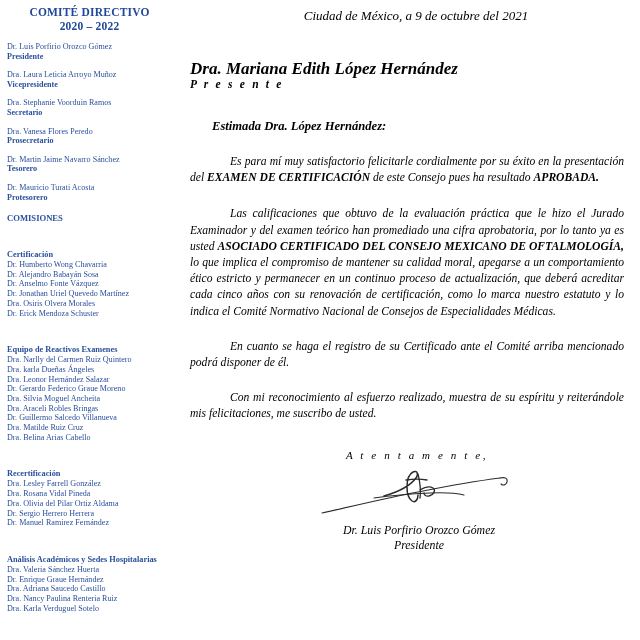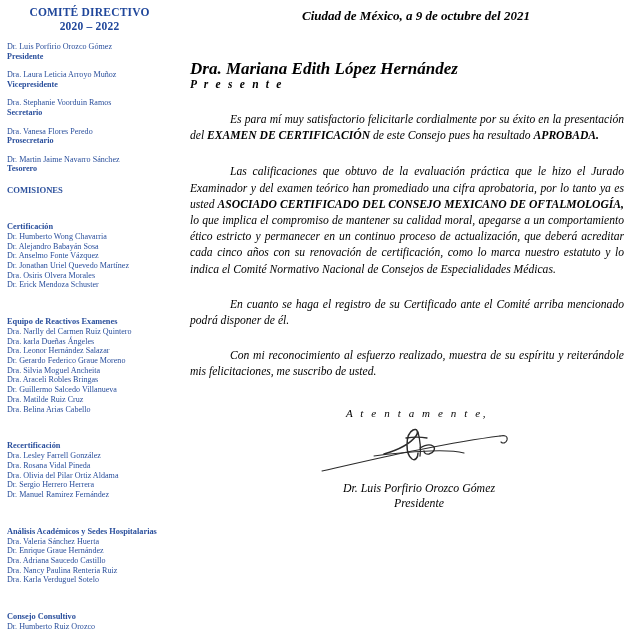--- a/index.html
+++ b/index.html
@@ -82,21 +82,21 @@
   
   .letter {
     flex: 1 1 auto;
     box-sizing: border-box;
     padding: 8px 16px 0 12px;
     font-family: "Liberation Serif", "DejaVu Serif", serif;
   }
   .date-line {
     text-align: center;
     font-style: italic;
-    font-weight: bold;
+    font-weight: normal;
     font-size: 13px;
     line-height: 16px;
     padding-left: 18px;
   }
   .addressee {
     margin-top: 36px;
     font-style: italic;
     font-weight: bold;
     font-size: 17px;
     line-height: 17px;
@@ -179,20 +179,24 @@
       <div class="nm">Dra. Stephanie Voorduin Ramos</div>
       <div class="rl">Secretario</div>
     </div>
     <div class="officer">
       <div class="nm">Dra. Vanesa Flores Peredo</div>
       <div class="rl">Prosecretario</div>
     </div>
     <div class="officer">
       <div class="nm">Dr. Martin Jaime Navarro Sánchez</div>
       <div class="rl">Tesorero</div>
+    </div>
+    <div class="officer">
+      <div class="nm">Dr. Mauricio Turati Acosta</div>
+      <div class="rl">Protesorero</div>
     </div>
 
     <div class="sb-heading">COMISIONES</div>
 
     <div class="group">
       <div class="group-title">Certificación</div>
       <ul>
         <li>Dr. Humberto Wong Chavarria</li>
         <li>Dr. Alejandro Babayán Sosa</li>
         <li>Dr. Anselmo Fonte Vázquez</li>
@@ -249,20 +253,21 @@
 
   </aside>
 
   <main class="letter">
 
     <div class="date-line">Ciudad de México, a 9 de octubre del 2021</div>
 
     <div class="addressee">Dra. Mariana Edith López Hernández</div>
     <div class="presente">P r e s e n t e</div>
 
+    <div class="salutation">Estimada Dra. López Hernández:</div>
 
     <p class="para p1"><span>Es para mí muy satisfactorio felicitarle cordialmente por su éxito en la presentación del </span><b>EXAMEN DE CERTIFICACIÓN</b><span> de este Consejo pues ha resultado </span><b>APROBADA.</b></p>
 
     <p class="para p2"><span>Las calificaciones que obtuvo de la evaluación práctica que le hizo el Jurado Examinador y del examen teórico han promediado una cifra aprobatoria, por lo tanto ya es usted </span><b>ASOCIADO CERTIFICADO DEL CONSEJO MEXICANO DE OFTALMOLOGÍA,</b><span> lo que implica el compromiso de mantener su calidad moral, apegarse a un comportamiento ético estricto y permanecer en un continuo proceso de actualización, que deberá acreditar cada cinco años con su renovación de certificación, como lo marca nuestro estatuto y lo indica el Comité Normativo Nacional de Consejos de Especialidades Médicas.</span></p>
 
     <p class="para p3">En cuanto se haga el registro de su Certificado ante el Comité arriba mencionado podrá disponer de él.</p>
 
     <p class="para p4">Con mi reconocimiento al esfuerzo realizado, muestra de su espíritu y reiterándole mis felicitaciones, me suscribo de usted.</p>
 
     <div class="atentamente">A t e n t a m e n t e,</div>

